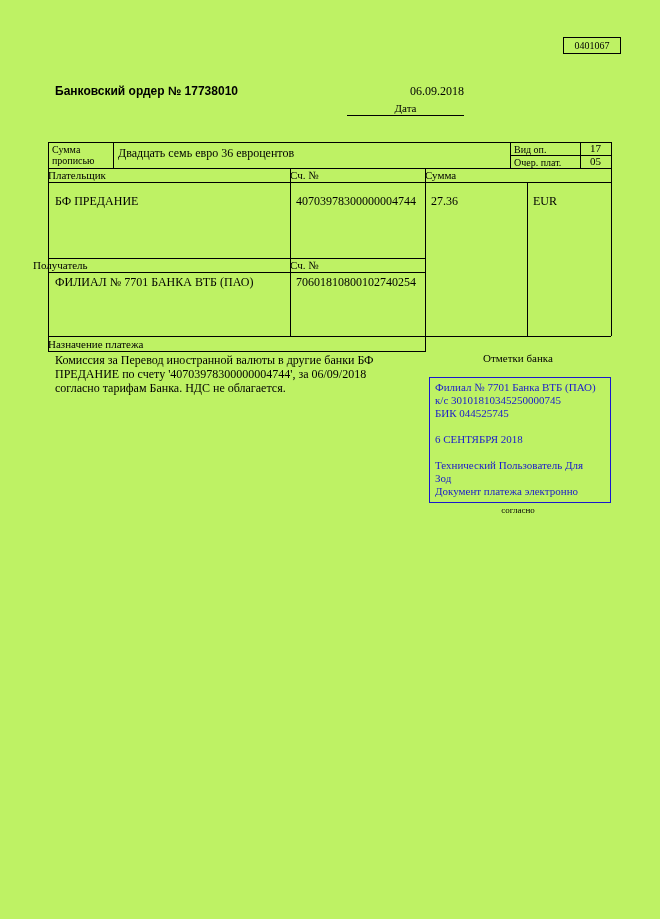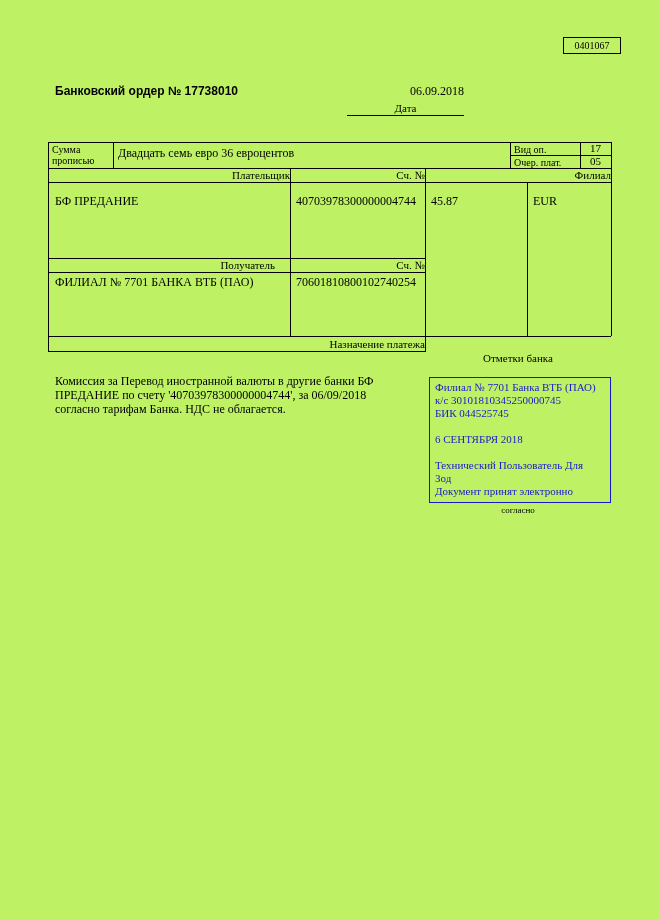--- a/index.html
+++ b/index.html
@@ -20,21 +20,21 @@
   .f9  { font-size:9px; }
   .f8  { font-size:11px; }
   .code-box {
     position:absolute; left:563px; top:37px; width:56px; height:15px;
     border:1px solid #000; text-align:center; line-height:15px; font-size:10px;
   }
   .date-val {
     position:absolute; left:347px; top:84px; width:117px; text-align:right;
     font-size:12px; border-bottom:1px solid #000; padding-bottom:16px;
   }
-  .cellhead { position:absolute; height:14px; line-height:14px; text-align:right; font-size:11px; }
+  .cellhead { position:absolute; height:14px; line-height:14px; text-align:left; font-size:11px; }
   .stamp {
     position:absolute; left:429px; top:377px; width:170px; height:121px;
     border:1px solid #1a1acd; color:#1a1acd; font-size:11px;
     padding:3px 5px 0 5px; white-space:normal;
   }
   .stamp-line { min-height:13px; line-height:13px; }
 </style>
 </head>
 <body>
 
@@ -66,46 +66,46 @@
 
   <div class="txt wrap f10" style="left:52px;top:144px;width:58px;line-height:11px;">Сумма прописью</div>
   <div class="txt f12" style="left:118px;top:146px;">Двадцать семь евро 36 евроцентов</div>
   <div class="txt f10" style="left:514px;top:143px;height:13px;line-height:13px;">Вид оп.</div>
   <div class="txt ctr f11" style="left:580px;top:142px;width:31px;height:13px;line-height:13px;">17</div>
   <div class="txt f10" style="left:514px;top:156px;height:13px;line-height:13px;">Очер. плат.</div>
   <div class="txt ctr f11" style="left:580px;top:155px;width:31px;height:13px;line-height:13px;">05</div>
 
   <div class="cellhead" style="left:48px;top:168px;width:242px;">Плательщик</div>
   <div class="cellhead" style="left:290px;top:168px;width:135px;">Сч. №</div>
-  <div class="cellhead" style="left:425px;top:168px;width:186px;">Филиал</div>
+  <div class="cellhead" style="left:425px;top:168px;width:186px;">Сумма</div>
 
   <div class="txt f12" style="left:55px;top:194px;">БФ ПРЕДАНИЕ</div>
   <div class="txt f12" style="left:296px;top:194px;">40703978300000004744</div>
-  <div class="txt f12" style="left:431px;top:194px;">45.87</div>
+  <div class="txt f12" style="left:431px;top:194px;">27.36</div>
   <div class="txt f12" style="left:533px;top:194px;">EUR</div>
 
   <div class="cellhead" style="left:33px;top:258px;width:242px;">Получатель</div>
   <div class="cellhead" style="left:290px;top:258px;width:135px;">Сч. №</div>
 
   <div class="txt f12" style="left:55px;top:275px;">ФИЛИАЛ № 7701 БАНКА ВТБ (ПАО)</div>
   <div class="txt f12" style="left:296px;top:275px;">70601810800102740254</div>
 
   <div class="cellhead" style="left:48px;top:337px;width:377px;">Назначение платежа</div>
 
   <div class="txt ctr f11" style="left:425px;top:352px;width:186px;">Отметки банка</div>
 
-  <div class="txt wrap f12" style="left:55px;top:374px;width:345px;line-height:14px;">Комиссия за Перевод иностранной валюты в другие банки БФ ПРЕДАНИЕ по счету '40703978300000004744', за 06/09/2018 согласно тарифам Банка. НДС не облагается.</div>
+  <div class="txt wrap f12" style="left:55px;top:353px;width:345px;line-height:14px;">Комиссия за Перевод иностранной валюты в другие банки БФ ПРЕДАНИЕ по счету '40703978300000004744', за 06/09/2018 согласно тарифам Банка. НДС не облагается.</div>
 
   <div class="stamp" style="color: rgb(26, 26, 205); border-color: rgb(26, 26, 205);">
     <div class="stamp-line">Филиал № 7701 Банка ВТБ (ПАО)</div>
     <div class="stamp-line">к/с 30101810345250000745</div>
     <div class="stamp-line">БИК 044525745</div>
     <div class="stamp-line"></div>
     <div class="stamp-line">6 СЕНТЯБРЯ 2018</div>
     <div class="stamp-line"></div>
     <div class="stamp-line">Технический Пользователь Для</div>
     <div class="stamp-line">Зод</div>
-    <div class="stamp-line">Документ принят электронно</div>
+    <div class="stamp-line">Документ платежа электронно</div>
   </div>
 
   <div class="txt ctr f9" style="left:425px;top:505px;width:186px;">согласно</div>
 
 </div>
 
 </body></html>

